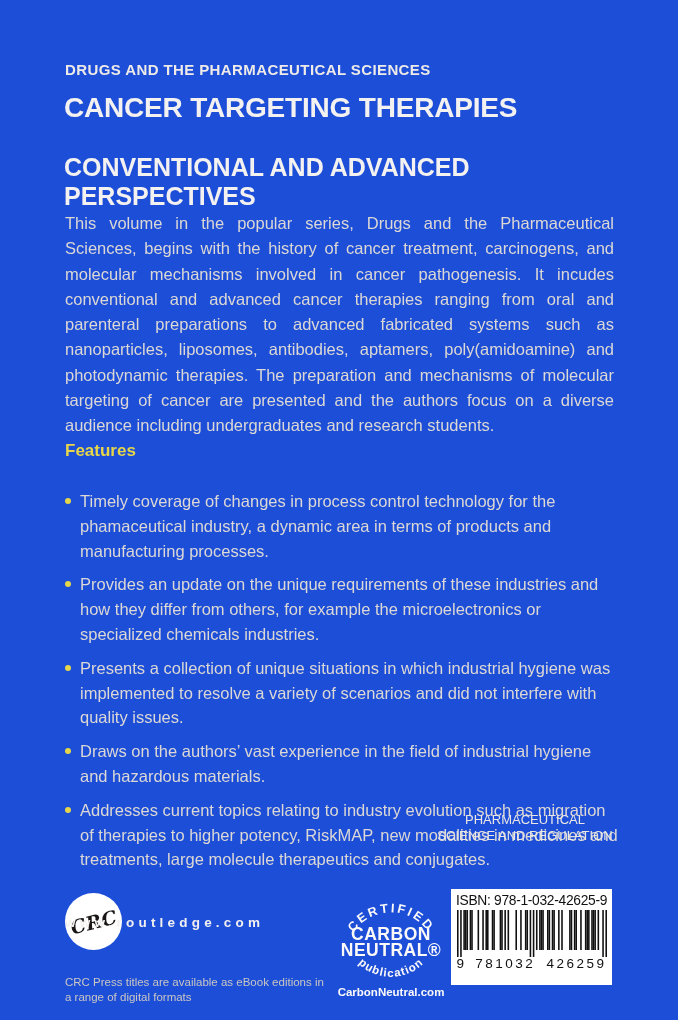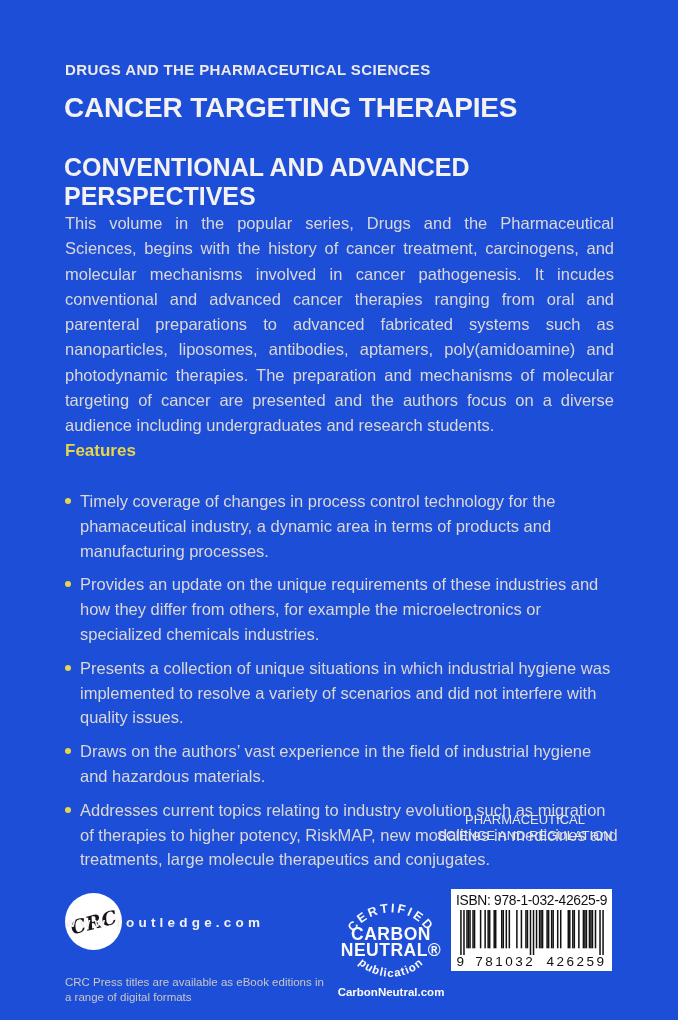--- a/index.html
+++ b/index.html
@@ -95,21 +95,21 @@
 
   .category {
     position:absolute; left:437px; top:812px;
     width:176px; text-align:center;
     font-size:13px; line-height:15.5px;
     color:#e9e6e3;
   }
 
   .isbn-box {
     position:absolute; left:451px; top:889px;
-    width:161px; height:82px;
+    width:161px; height:96px;
     background:#ffffff;
     padding:4px 6px 2px 6px;
     display:flex; flex-direction:column; align-items:center;
   }
   .isbn-label {
     font-size:13.8px; letter-spacing:-0.3px;
     color:#111; white-space:nowrap;
   }
   .barcode-svg { margin-top:2px; }
   .barcode-digits {

